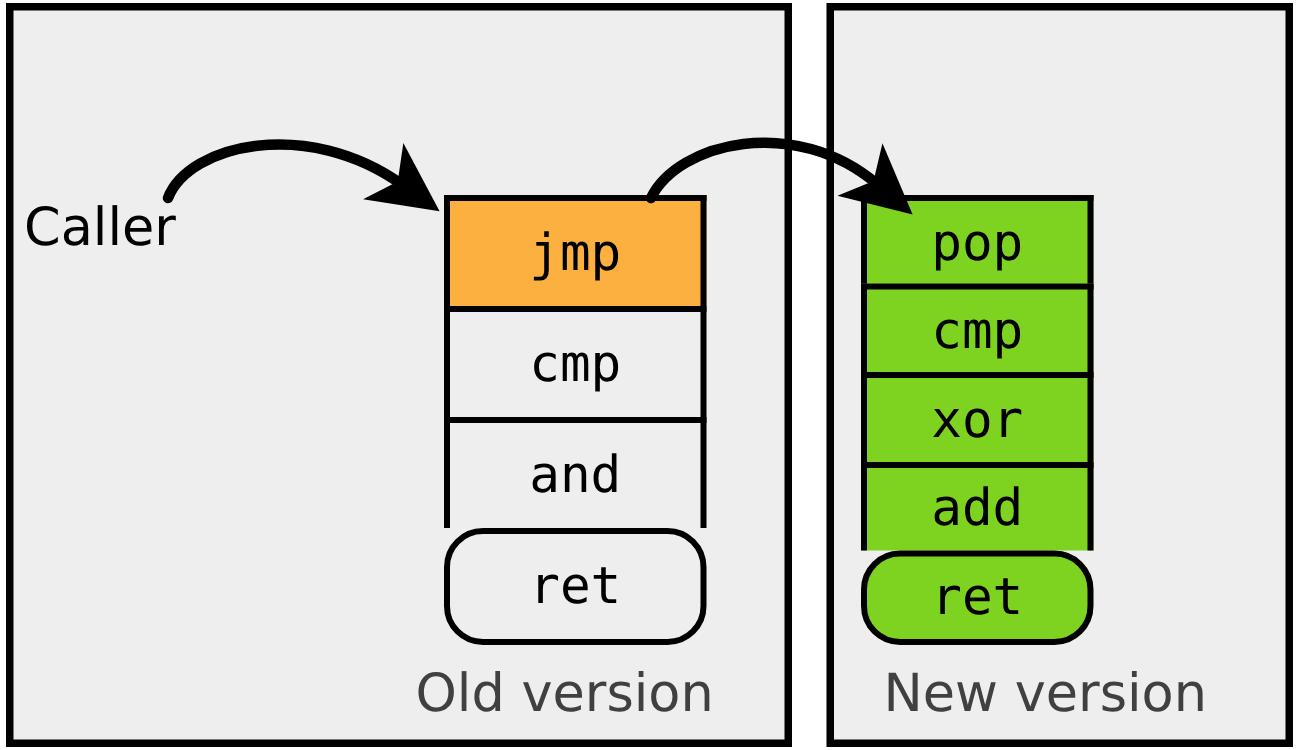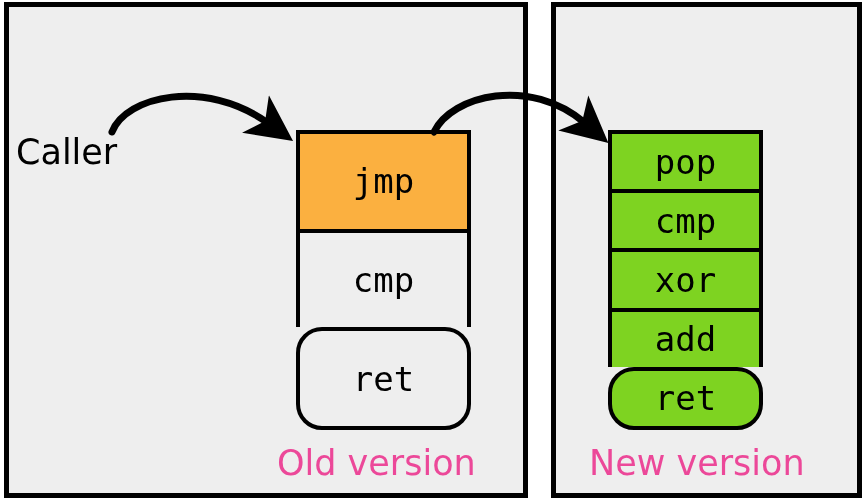--- a/index.html
+++ b/index.html
@@ -56,21 +56,21 @@
     box-sizing: border-box;
     padding-left: 19px;
   }
   #stack-old {
     left: 277px;
     top: 130px;
     width: 194px;
     height: 300px;
   }
   #stack-new {
-    left: 589px;
+    left: 555px;
     top: 130px;
     width: 174px;
     height: 300px;
   }
   .instr {
     flex: 1 1 0;
     box-sizing: border-box;
     border: 4px solid #000000;
     border-bottom-width: 0;
     display: flex;
@@ -88,21 +88,21 @@
   }
   .instr.hl-orange { background: #fbb040; }
   .instr.hl-green  { background: #7ed321; }
 
   
   .caption {
     position: absolute;
     font-family: "DejaVu Sans", sans-serif;
     font-size: 35px;
     line-height: 44px;
-    color: #ec4899;
+    color: #404040;
     white-space: nowrap;
   }
   #caption-old {
     left: 277px;
     top: 441px;
     width: 194px;
     text-align: center;
   }
   #caption-new {
     left: 589px;
@@ -133,20 +133,23 @@
   <div id="caller-label">Caller</div>
 
   <div class="stack" id="stack-old">
     <div class="instr hl-orange">
       <span>jmp</span>
     </div>
     <div class="instr">
       <span>cmp</span>
     </div>
     <div class="instr">
+      <span>and</span>
+    </div>
+    <div class="instr">
       <span>ret</span>
     </div>
   </div>
 
   <div class="stack" id="stack-new">
     <div class="instr hl-green">
       <span>pop</span>
     </div>
     <div class="instr hl-green">
       <span>cmp</span>

